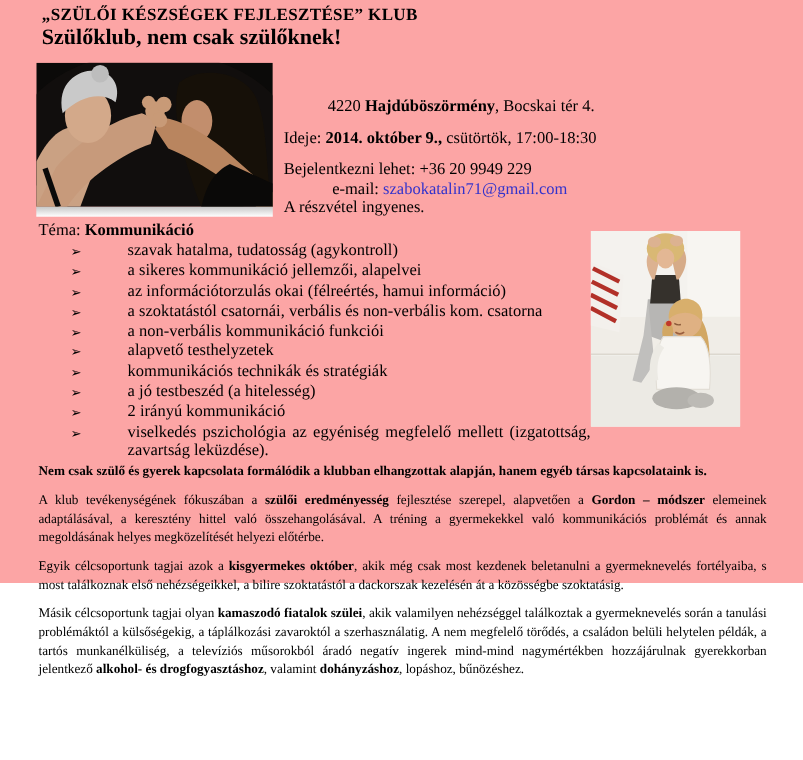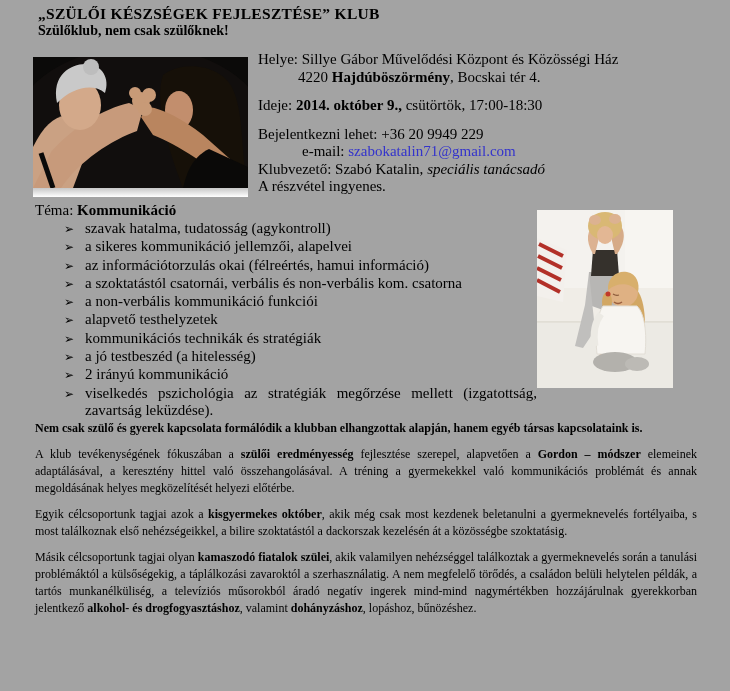--- a/index.html
+++ b/index.html
@@ -1,43 +1,43 @@
 <!DOCTYPE html>
 <html style="--link: #3333cc;"><head>
 <meta charset="utf-8">
 <style>
   html,body{margin:0;padding:0;background:#ffffff;}
   body{width:730px;height:691px;overflow:hidden;
        font-family:"Liberation Serif", serif;color:#000;}
-  .page{position:relative;width:730px;height:691px;background:#a3a3a3;}
+  .page{position:relative;width:730px;height:530px;background:#fca5a5;}
 
   .doc-title{position:absolute;left:38px;top:5px;font-size:15.5px;font-weight:bold;letter-spacing:.3px;white-space:nowrap;}
-  .doc-subtitle{position:absolute;left:38px;top:23px;font-size:14px;font-weight:bold;white-space:nowrap;}
+  .doc-subtitle{position:absolute;left:38px;top:23px;font-size:20px;font-weight:bold;white-space:nowrap;}
 
   .photo-left{position:absolute;left:33px;top:57px;width:215px;height:131px;}
   .photo-left svg{display:block;width:100%;height:100%;}
   .photo-left-shadow{position:absolute;left:33px;top:188px;width:215px;height:9px;
        background:linear-gradient(#c7c7c7,#ffffff);}
 
   .info{position:absolute;left:258px;top:51px;width:450px;font-size:15px;line-height:17.5px;}
   .info .gap{margin-top:11px;}
-  .indent-address{padding-left:40px;}
+  .indent-address{padding-left:40px;margin-top:38px;}
   .indent-email{padding-left:44px;}
   .b{font-weight:bold;}
   .i{font-style:italic;}
   .bi{font-weight:bold;}
   .email-link{color:var(--link,#3333cc);cursor:pointer;}
 
   .tema{position:absolute;left:35px;top:201px;width:502px;font-size:15px;}
   .tema-head{line-height:18px;}
   .tema-list{margin-top:1px;}
   .tema-item{display:flex;line-height:17.3px;}
   .bullet{flex:none;width:21px;margin-left:29px;font-family:"DejaVu Sans",sans-serif;
           font-size:12px;padding-top:1px;}
-  .item-text{flex:1;text-align:justify;}
+  .item-text{flex:1;text-align:justify;margin-left:31px;}
 
   .photo-right{position:absolute;left:537px;top:210px;width:136px;height:178px;}
   .photo-right svg{display:block;width:100%;height:100%;}
 
   .bottom{position:absolute;left:35px;top:420px;width:662px;font-size:12px;
           line-height:17px;text-align:justify;}
   .bottom p{margin:0 0 9px 0;}
   .p-bold{font-weight:bold;}
 </style>
 </head>
@@ -66,26 +66,24 @@
         <circle cx="108" cy="44" r="9"></circle>
         <circle cx="116" cy="38" r="7"></circle>
         <circle cx="102" cy="36" r="6"></circle>
         <circle cx="112" cy="52" r="7"></circle>
       </g>
     </svg>
   </div>
   <div class="photo-left-shadow"></div>
 
   <div class="info">
-    <div class="line"><span>Helye: Sillye Gábor Művelődési Központ és Közösségi Ház</span></div>
     <div class="line indent-address"><span>4220 </span><span class="b">Hajdúböszörmény</span><span>, Bocskai tér 4.</span></div>
     <div class="line gap"><span>Ideje: </span><span class="b">2014. október 9.,</span><span> csütörtök, 17:00-18:30</span></div>
     <div class="line gap"><span>Bejelentkezni lehet: +36 20 9949 229</span></div>
     <div class="line indent-email"><span>e-mail: </span><a class="email-link">szabokatalin71@gmail.com</a></div>
-    <div class="line"><span>Klubvezető: Szabó Katalin, </span><span class="i">speciális tanácsadó</span></div>
     <div class="line"><span>A részvétel ingyenes.</span></div>
   </div>
 
   <div class="tema">
     <div class="tema-head"><span>Téma: </span><span class="b">Kommunikáció</span></div>
     <div class="tema-list">
       <div class="tema-item">
           <span class="bullet">➢</span>
           <span class="item-text">szavak hatalma, tudatosság (agykontroll)</span>
         </div>
@@ -116,21 +114,21 @@
       <div class="tema-item">
           <span class="bullet">➢</span>
           <span class="item-text">a jó testbeszéd (a hitelesség)</span>
         </div>
       <div class="tema-item">
           <span class="bullet">➢</span>
           <span class="item-text">2 irányú kommunikáció</span>
         </div>
       <div class="tema-item">
           <span class="bullet">➢</span>
-          <span class="item-text">viselkedés pszichológia az stratégiák megőrzése mellett (izgatottság, zavartság leküzdése).</span>
+          <span class="item-text">viselkedés pszichológia az egyéniség megfelelő mellett (izgatottság, zavartság leküzdése).</span>
         </div>
     </div>
   </div>
 
   <div class="photo-right">
     <svg viewBox="0 0 136 178" preserveAspectRatio="none">
       <rect width="136" height="178" fill="#fbfaf8"></rect>
       <rect x="0" y="0" width="136" height="78" fill="#f4f2ee"></rect>
       <rect x="88" y="0" width="48" height="92" fill="#f7f5f1"></rect>
       <rect x="0" y="78" width="136" height="34" fill="#f0ede7"></rect>

